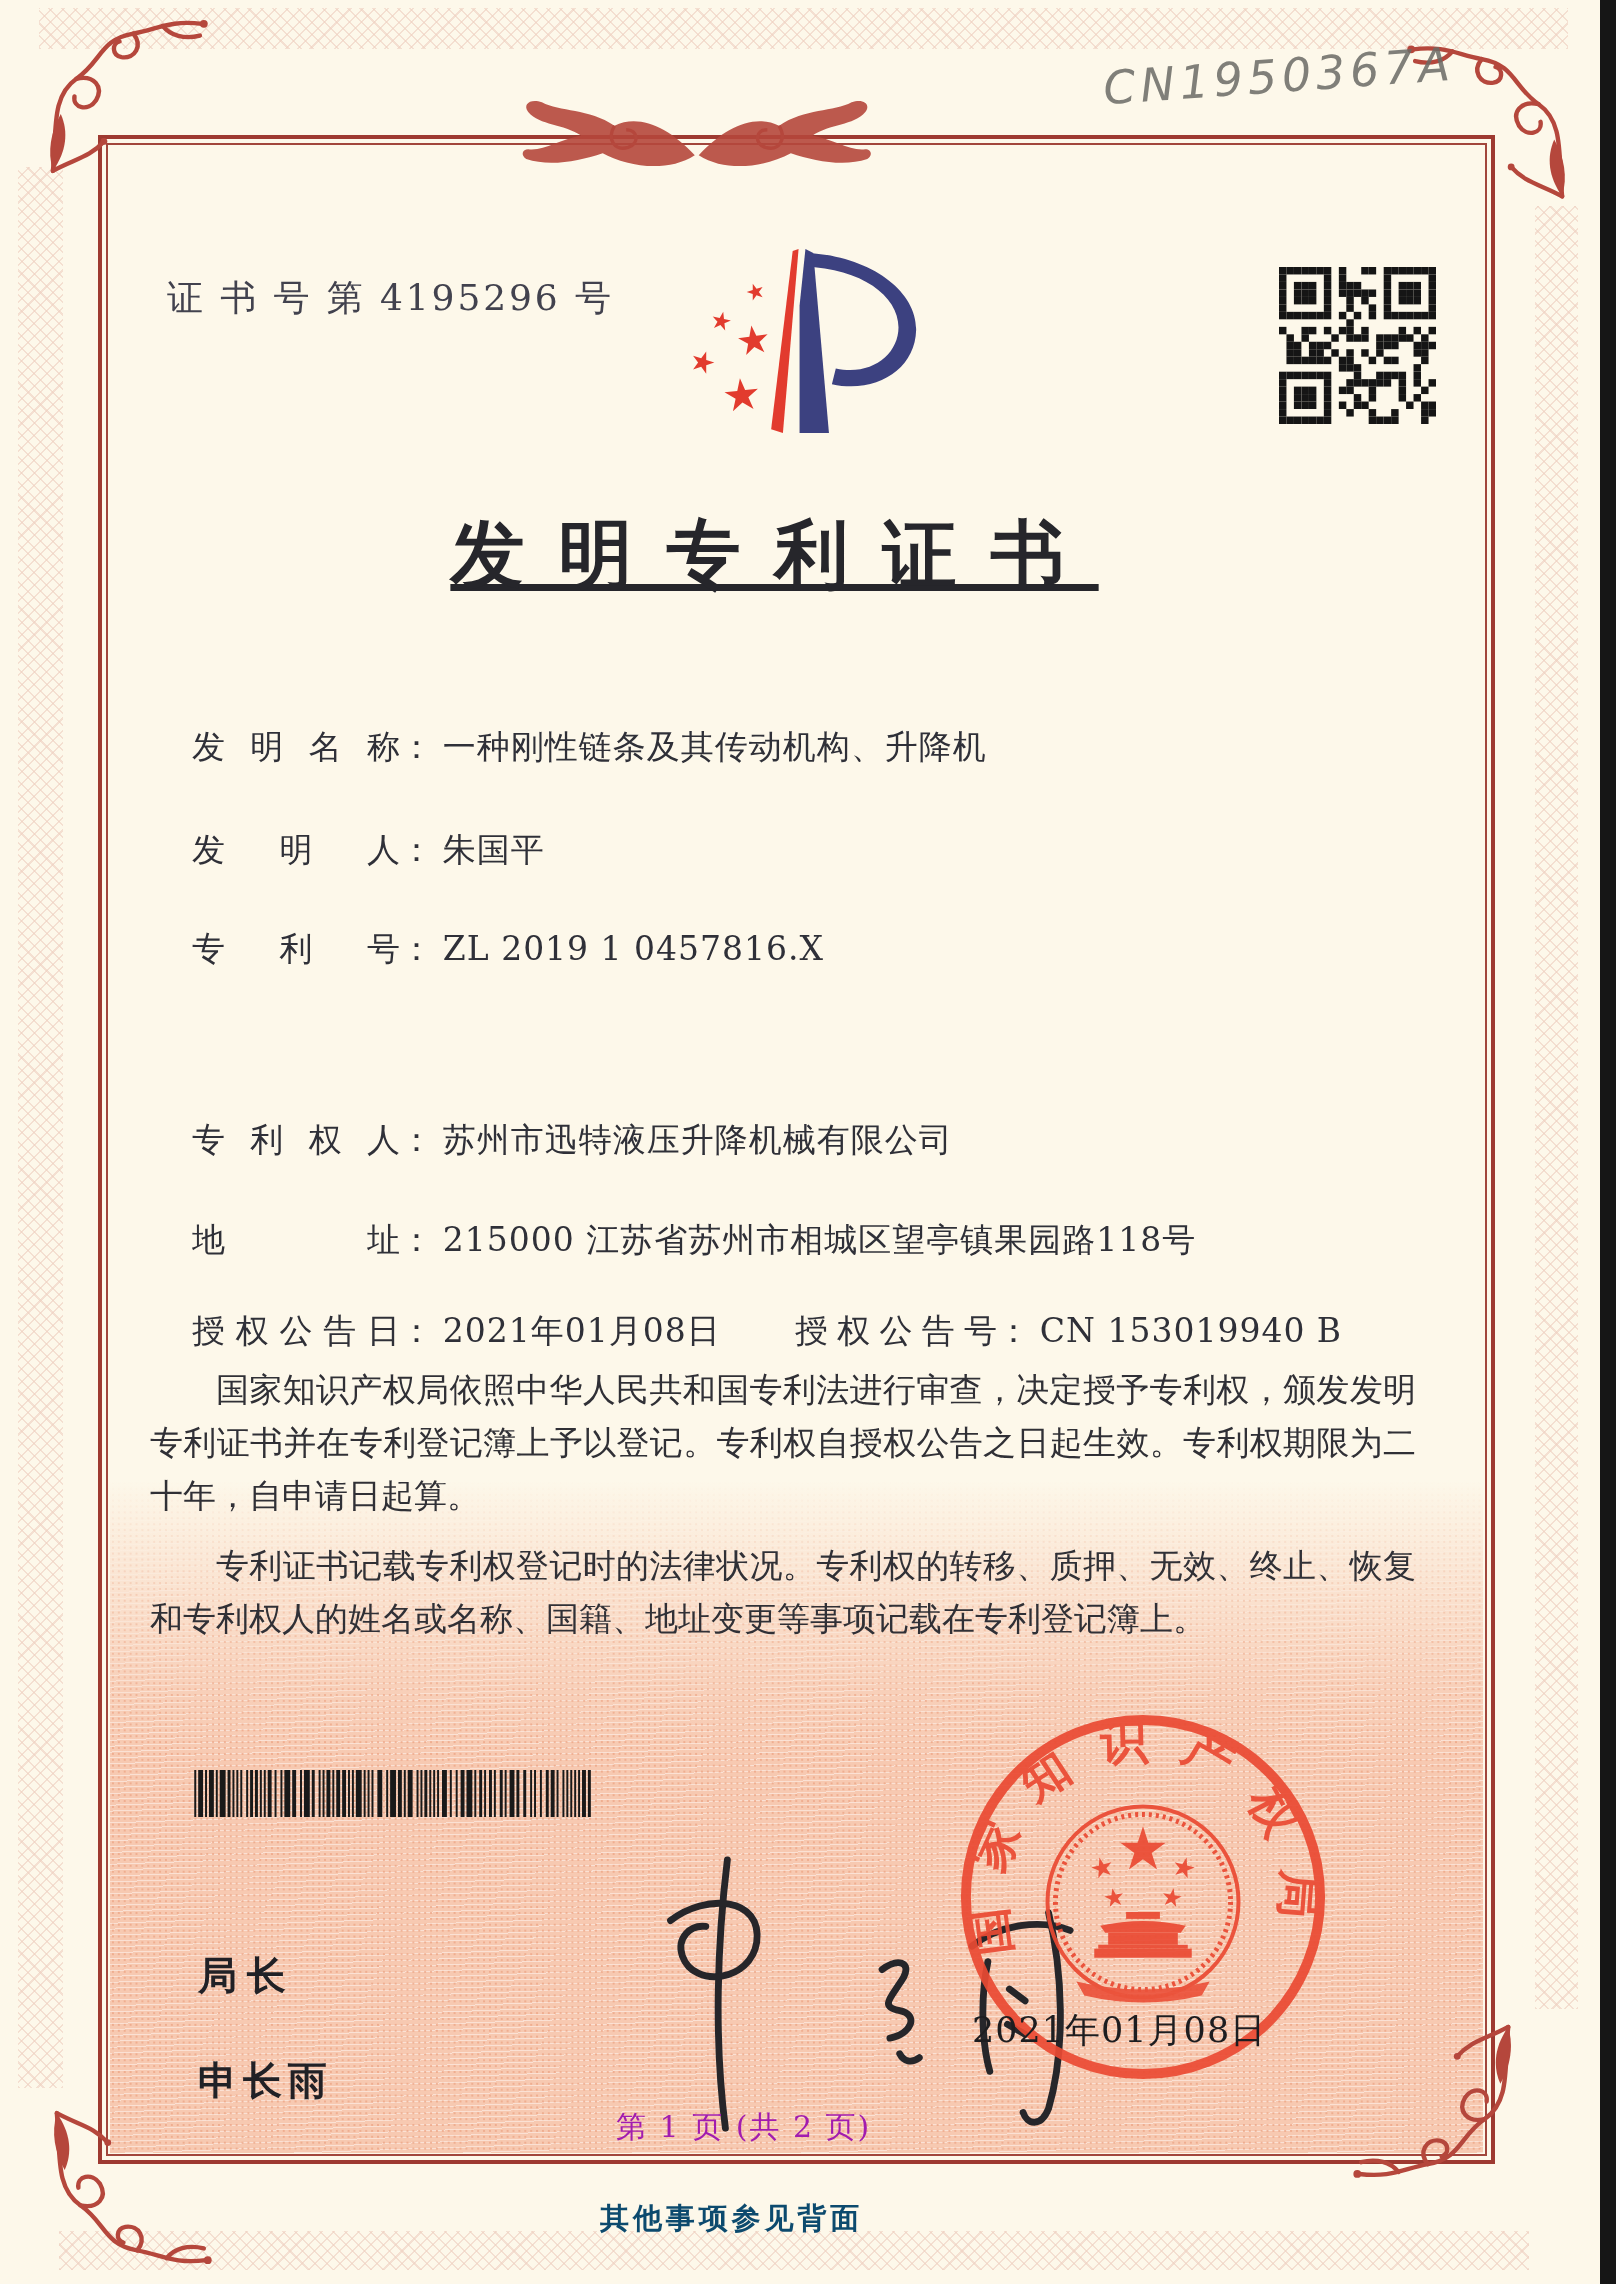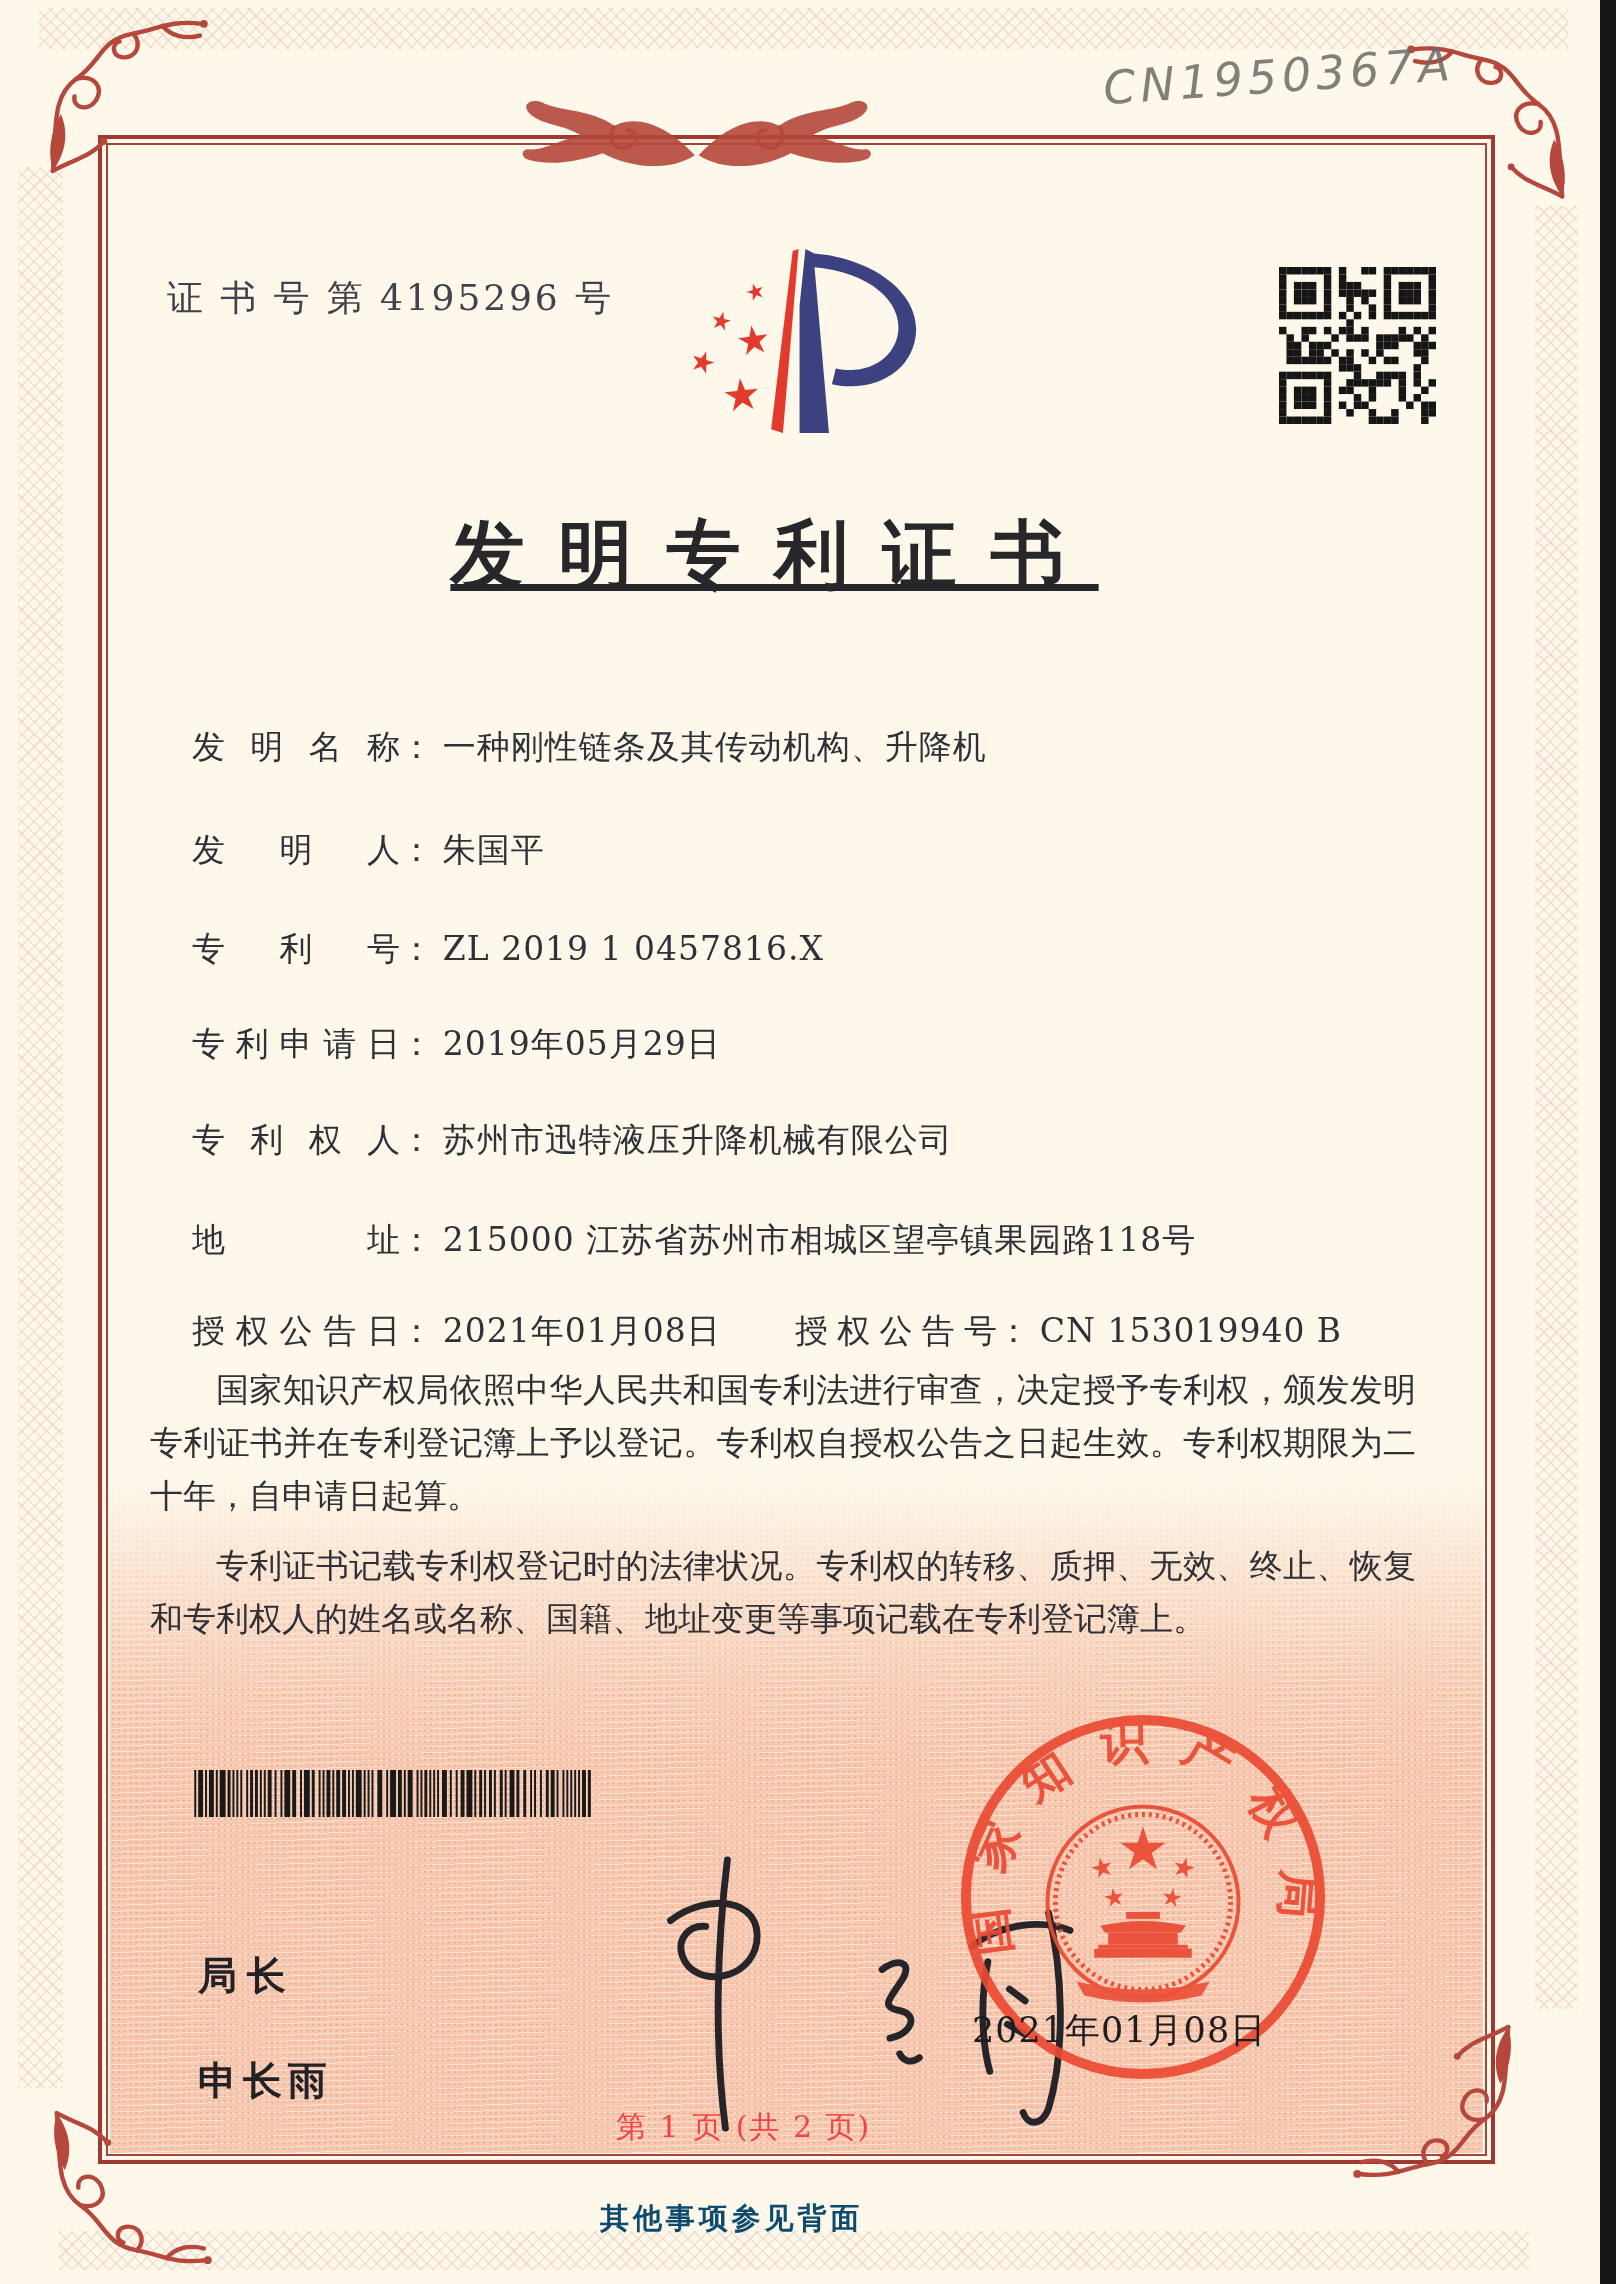--- a/index.html
+++ b/index.html
@@ -40,21 +40,21 @@
   .fval{margin-left:9.8px;letter-spacing:1px;}
   .pair2{position:absolute;left:603px;top:0;white-space:nowrap;}
   .pair2 .flabel{width:202px;}
   .paras{left:150px;width:1266px;font-size:33px;line-height:1.6;text-align:justify;color:#303036;}
   .paras p{margin:0 0 17.6px 0;text-indent:2em;}
   .sigtitle{left:198px;top:1949px;font-family:Liberation Mono, monospace;
             font-size:39px;font-weight:700;letter-spacing:9.8px;color:#212126;}
   .signame{left:198px;top:2054px;font-family:"DejaVu Sans","Liberation Sans",sans-serif;
            font-size:39px;font-weight:700;letter-spacing:5.9px;color:#212126;}
   .sealdate{left:972px;top:2007px;font-size:35px;letter-spacing:1px;color:#1d1d20;z-index:6;}
-  .pagenum{left:616px;top:2107px;font-size:30px;letter-spacing:2px;color:#ef4444;}
+  .pagenum{left:616px;top:2107px;font-size:30px;letter-spacing:2px;color:#a21caf;}
   .footnote{left:600px;top:2199px;font-size:29px;letter-spacing:3.9px;font-weight:700;color:#0c4a6e;}
   svg.abs{overflow:visible;}
 </style>
 </head>
 <body>
 
 <div class="page">
 
   <div class="band top"></div>
   <div class="band bottom"></div>
@@ -343,23 +343,20 @@
 
   <div class="abs row" style="top:725px">
     <span class="flabel">发明名称</span><span class="colon">：</span><span class="fval">一种刚性链条及其传动机构、升降机</span>
   </div>
   <div class="abs row" style="top:828px">
     <span class="flabel">发明人</span><span class="colon">：</span><span class="fval">朱国平</span>
   </div>
   <div class="abs row" style="top:927px">
     <span class="flabel">专利号</span><span class="colon">：</span><span class="fval">ZL 2019 1 0457816.X</span>
   </div>
-  <div class="abs row" style="top:1022px">
-    <span class="flabel">专利申请日</span><span class="colon">：</span><span class="fval">2019年05月29日</span>
-  </div>
   <div class="abs row" style="top:1118px">
     <span class="flabel">专利权人</span><span class="colon">：</span><span class="fval">苏州市迅特液压升降机械有限公司</span>
   </div>
   <div class="abs row" style="top:1218px">
     <span class="flabel">地址</span><span class="colon">：</span><span class="fval">215000 江苏省苏州市相城区望亭镇果园路118号</span>
   </div>
   <div class="abs row" style="top:1309px">
     <span class="flabel">授权公告日</span><span class="colon">：</span><span class="fval">2021年01月08日</span>
     <span class="pair2">
       <span class="flabel">授权公告号</span><span class="colon">：</span><span class="fval">CN 153019940 B</span>

